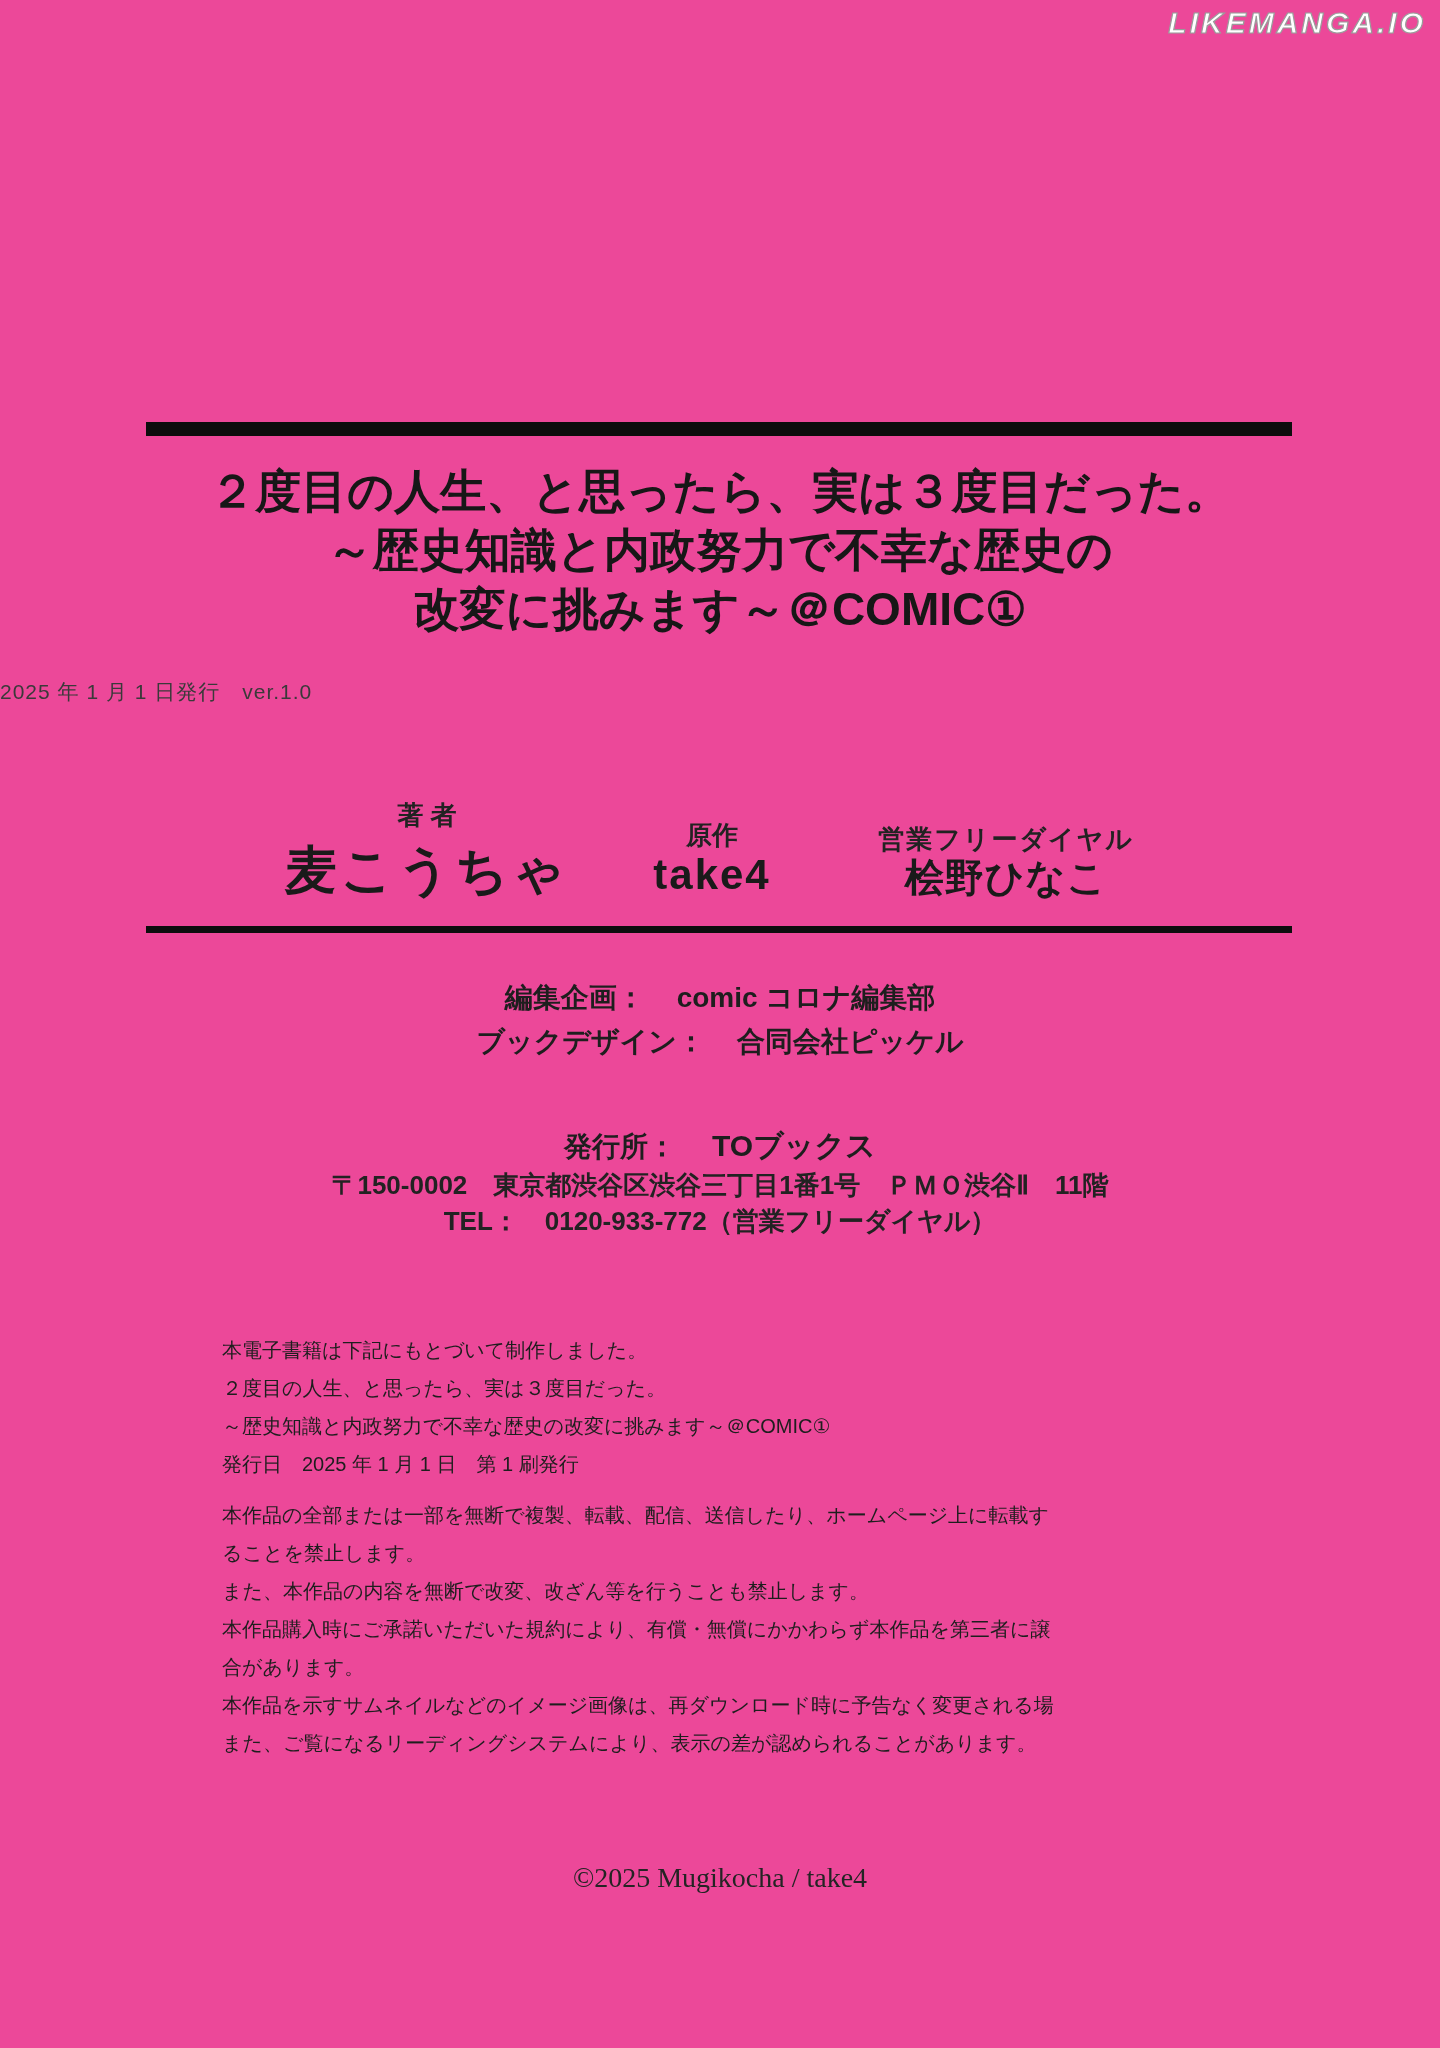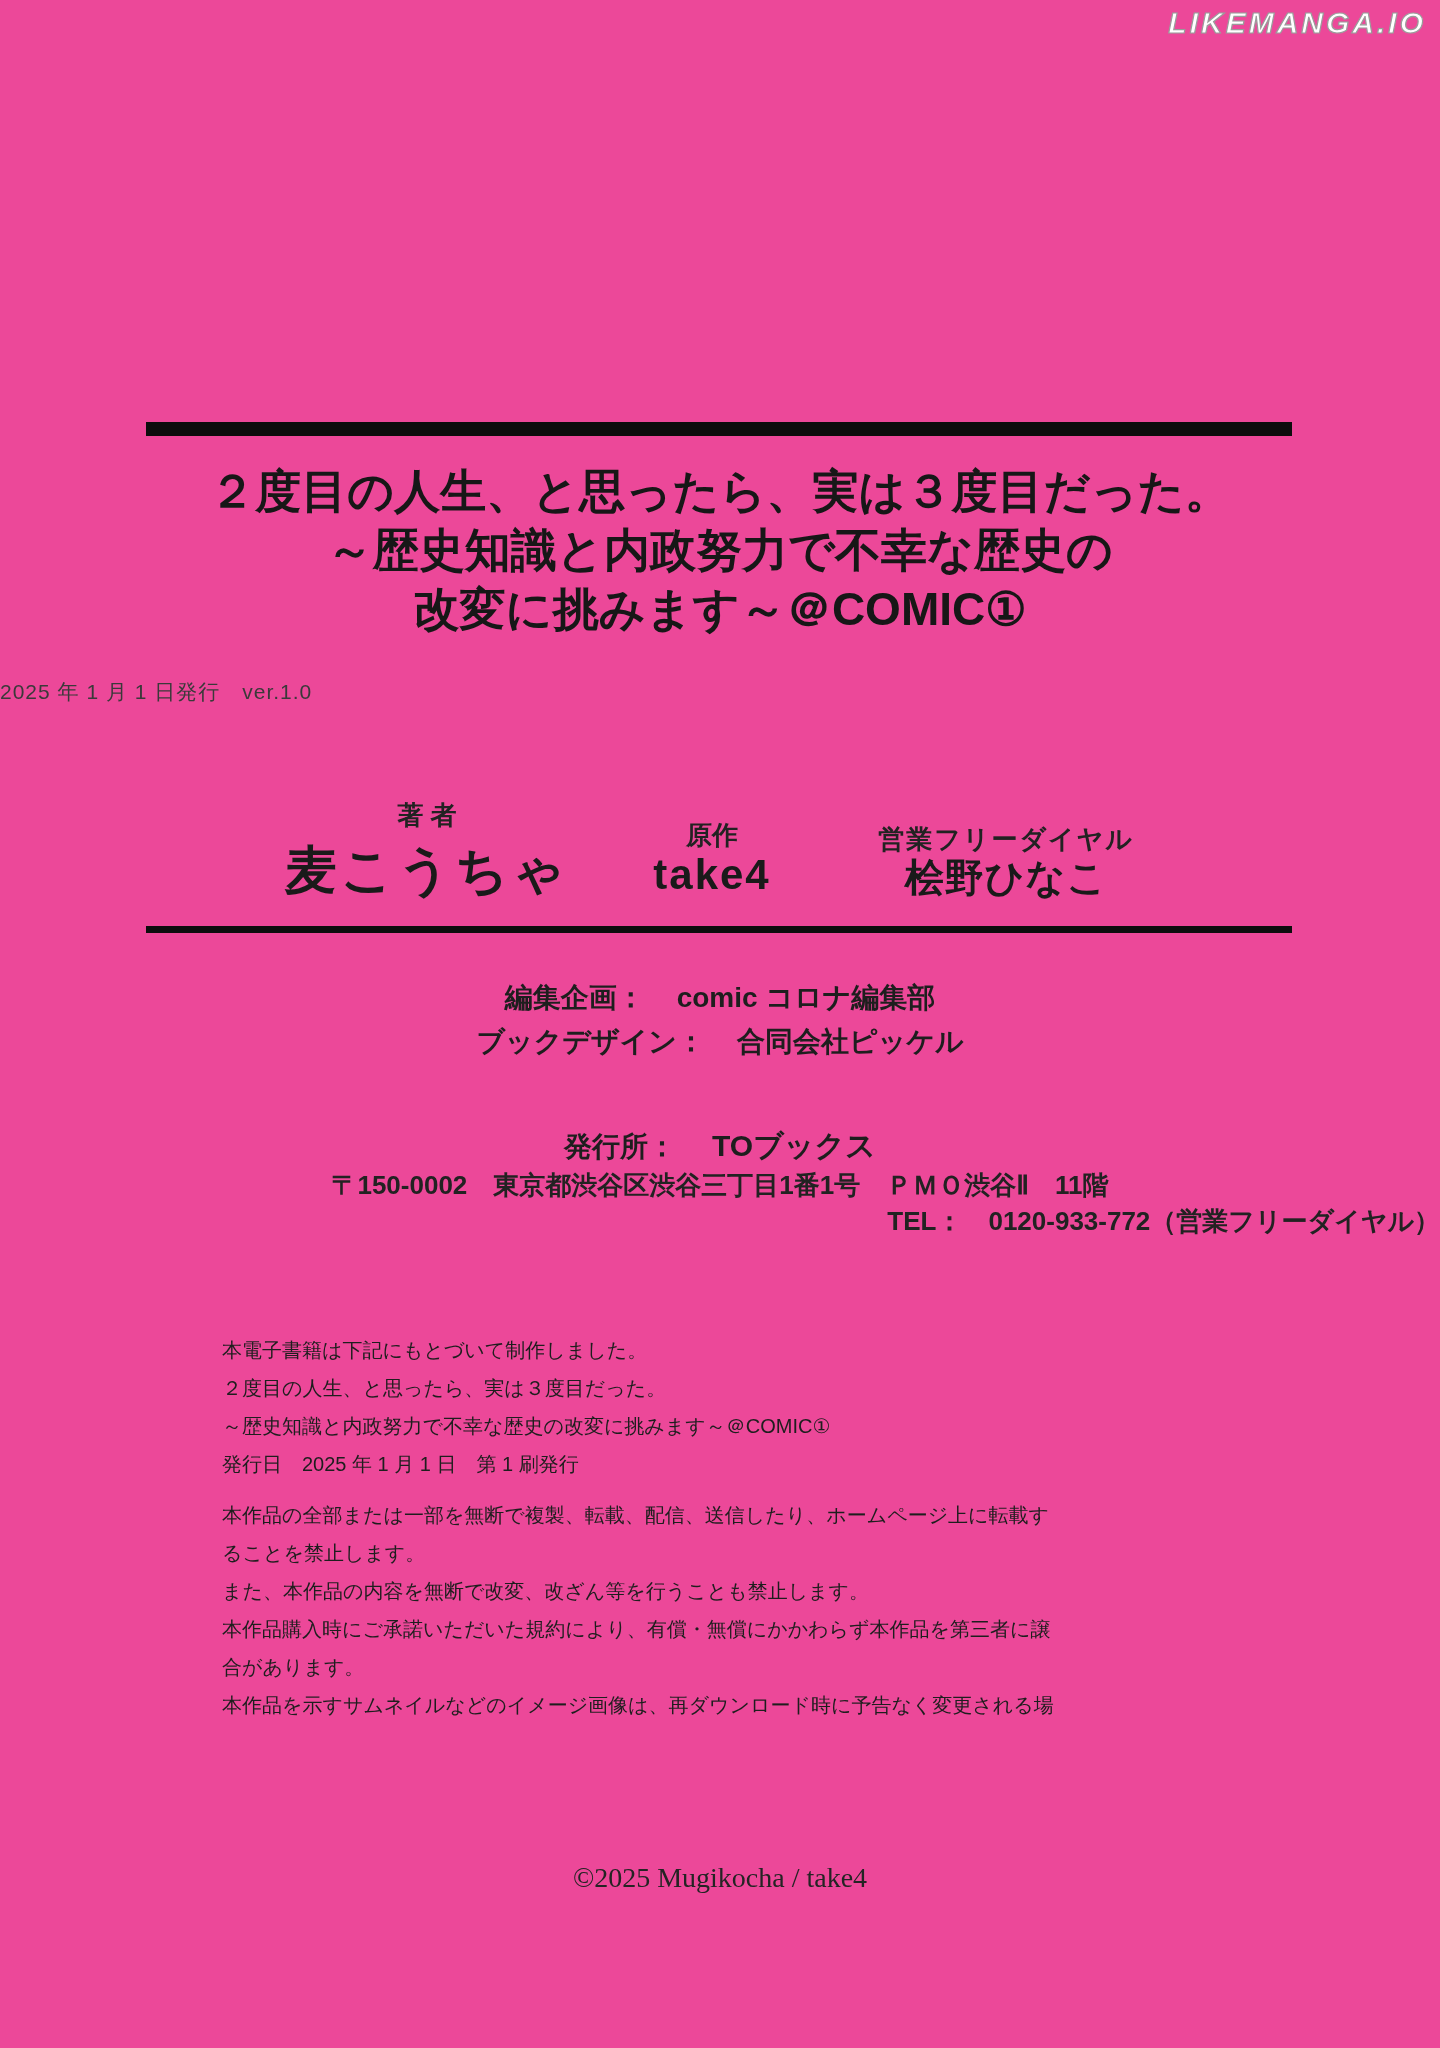--- a/index.html
+++ b/index.html
@@ -42,21 +42,21 @@
   .pub-line{
     position:absolute;left:0;top:1126px;width:1440px;text-align:center;
     font-size:28px;font-weight:700;color:#1e1e1e;white-space:nowrap;
   }
   .pub-line .pub-name{margin-left:36px;font-size:30px;font-weight:900;}
   .pub-address{
     position:absolute;left:0;top:1168px;width:1440px;text-align:center;
     font-size:26px;font-weight:600;color:#222;white-space:nowrap;
   }
   .pub-tel{
-    position:absolute;left:0;top:1204px;width:1440px;text-align:right;
+    position:absolute;left:0;top:1204px;width:1440px;text-align:center;
     font-size:26px;font-weight:600;color:#222;white-space:nowrap;
   }
   .para{
     position:absolute;left:222px;width:1060px;
     font-size:20px;line-height:38px;font-weight:500;color:#1e1e1e;
   }
   .para div{white-space:nowrap;}
   .para-1{top:1331px;}
   .para-2{top:1496px;}
   .copyright{
@@ -112,17 +112,18 @@
     <div>発行日　2025 年 1 月 1 日　第 1 刷発行</div>
   </div>
 
   <div class="para para-2">
     <div>本作品の全部または一部を無断で複製、転載、配信、送信したり、ホームページ上に転載す</div>
     <div>ることを禁止します。</div>
     <div>また、本作品の内容を無断で改変、改ざん等を行うことも禁止します。</div>
     <div>本作品購入時にご承諾いただいた規約により、有償・無償にかかわらず本作品を第三者に譲</div>
     <div>合があります。</div>
     <div>本作品を示すサムネイルなどのイメージ画像は、再ダウンロード時に予告なく変更される場</div>
+    <div>また、ご覧になるリーディングシステムにより、表示の差が認められることがあります。</div>
   </div>
 
   <div class="copyright">©2025 Mugikocha / take4</div>
 
 </div>
 
 </body></html>

